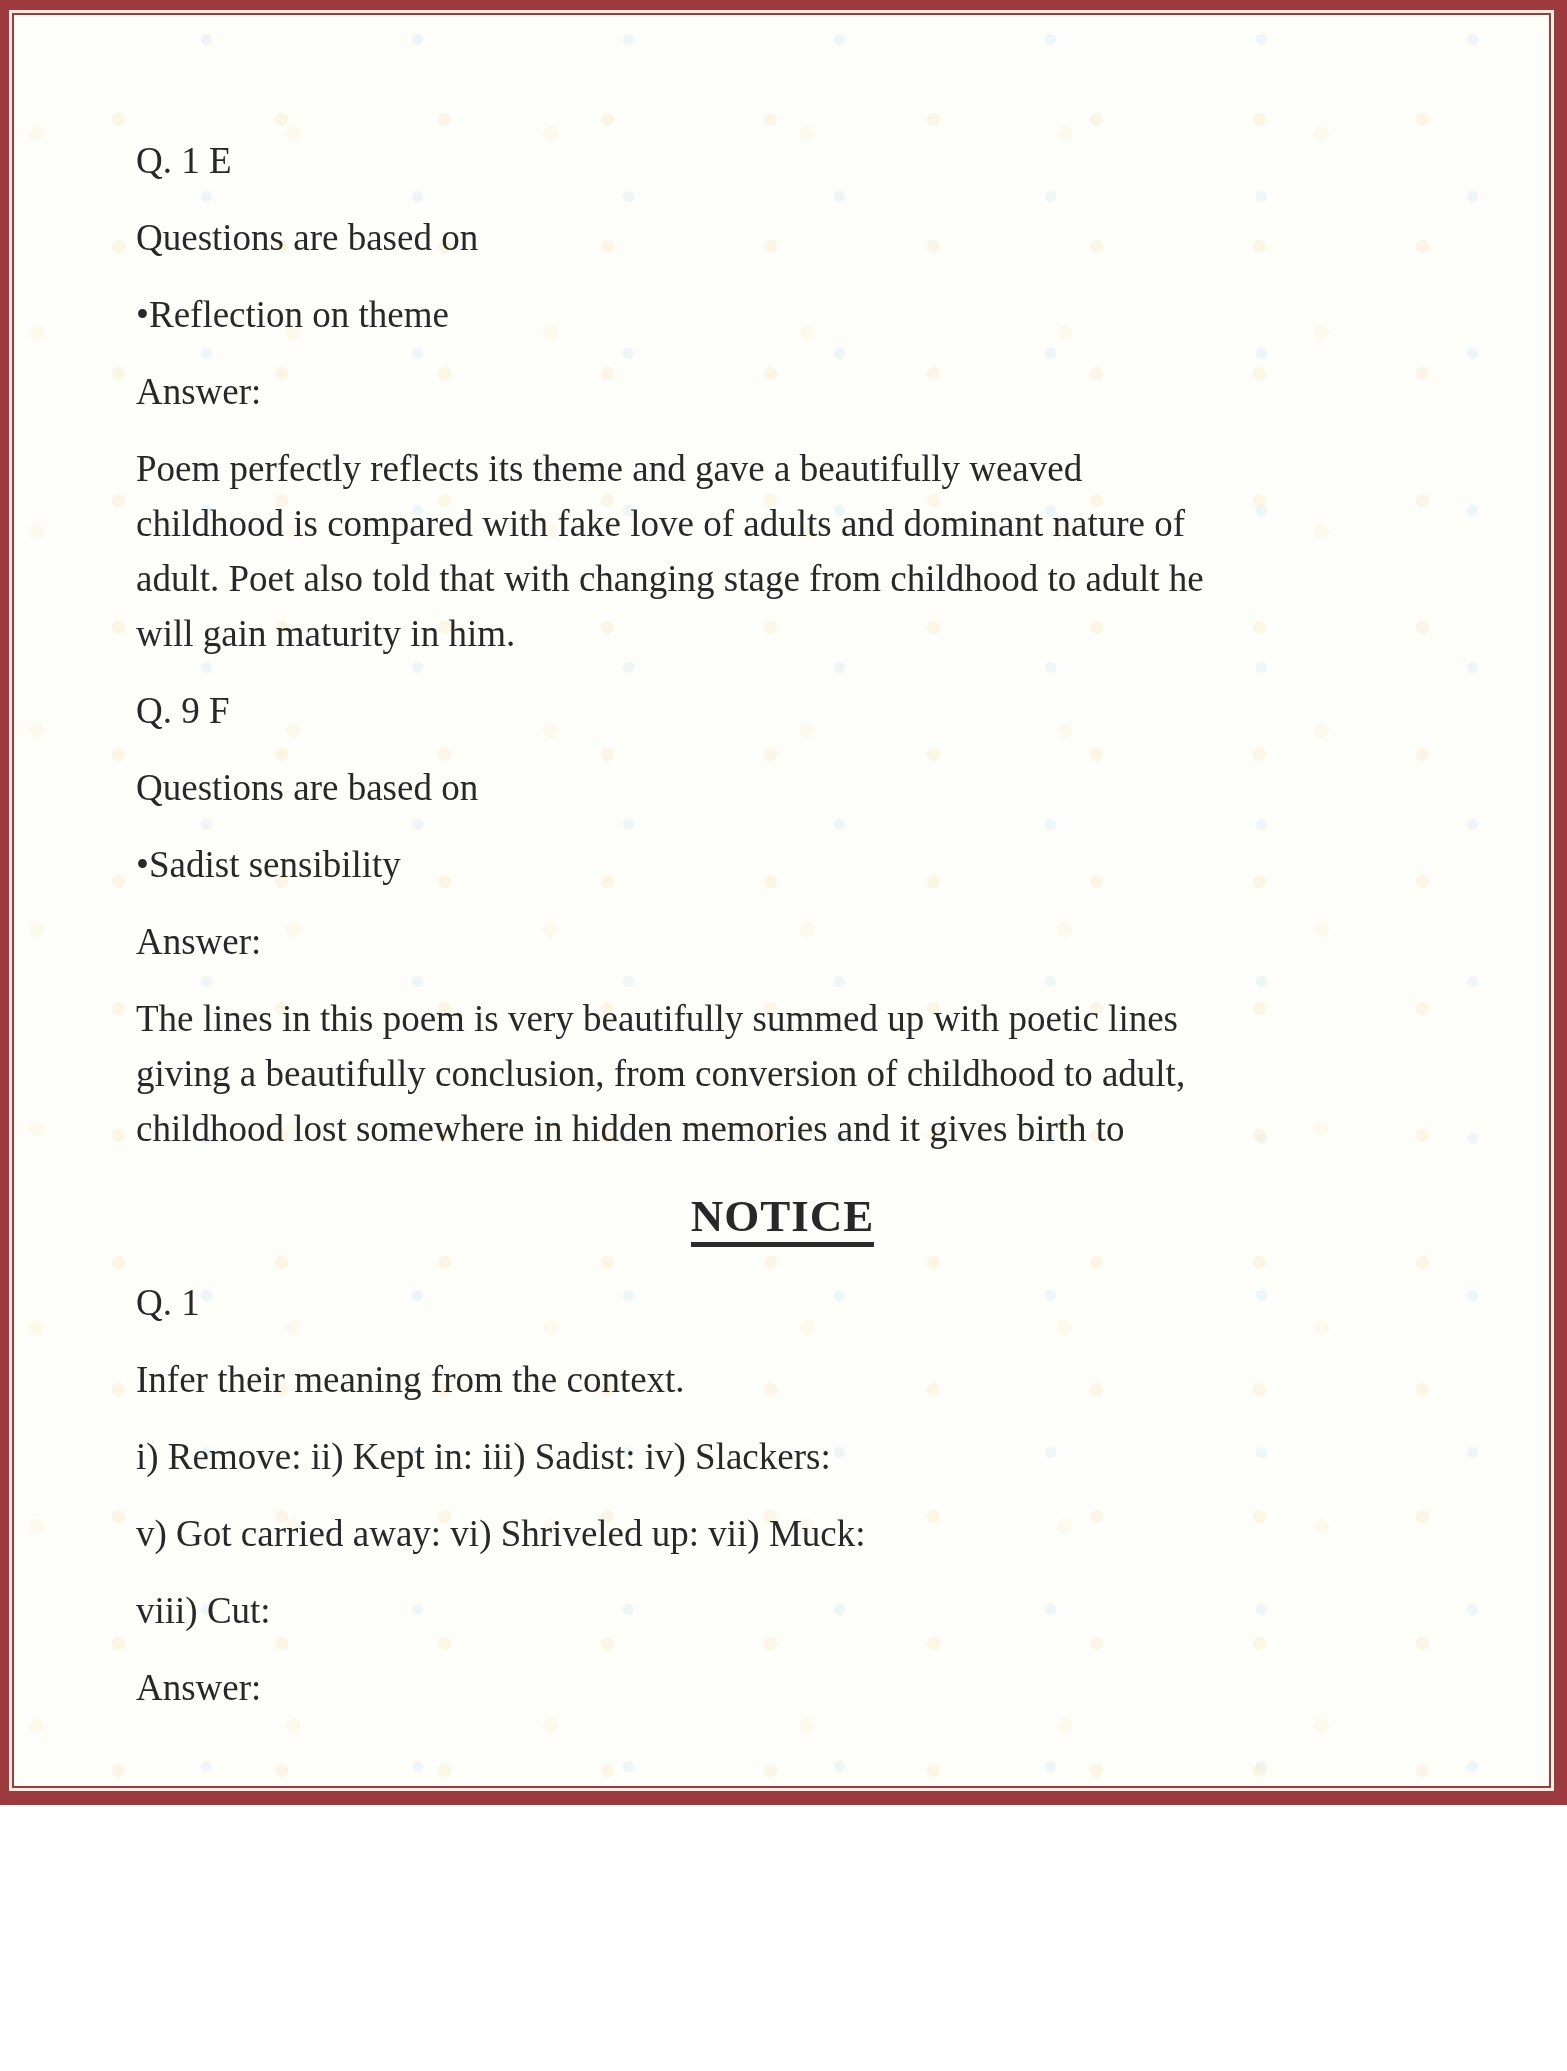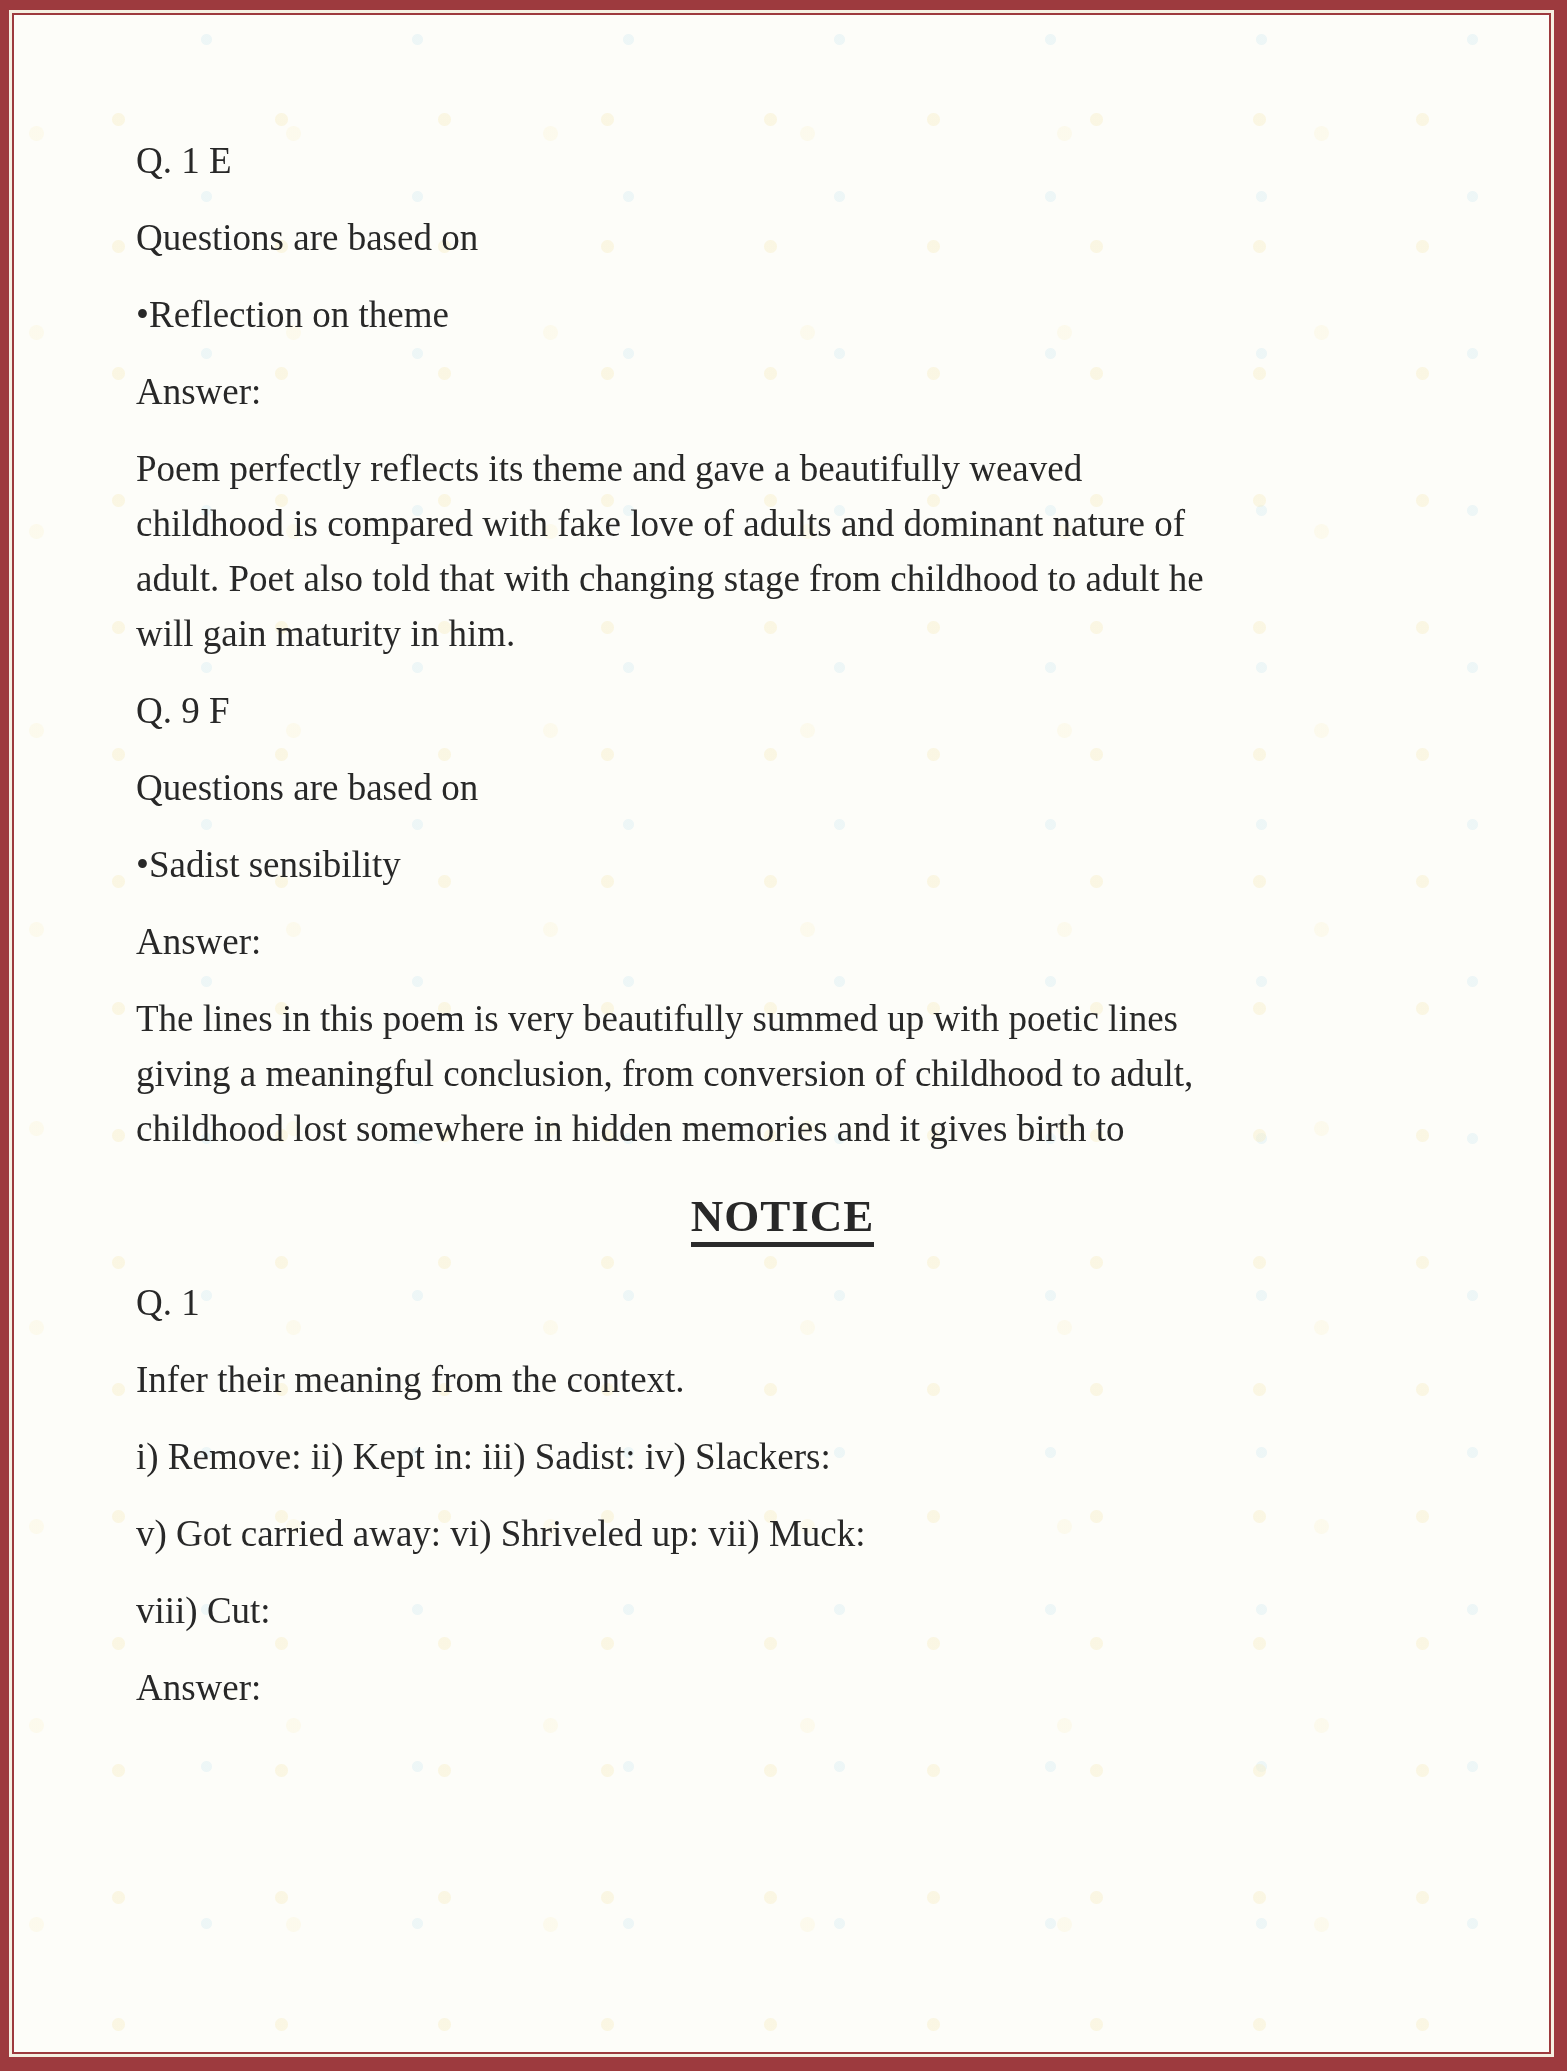--- a/index.html
+++ b/index.html
@@ -1,20 +1,20 @@
 <!DOCTYPE html>
 <html><head>
 <meta charset="utf-8">
 <style>
   html, body { margin: 0; padding: 0; background: #ffffff; }
 
   .page {
     position: relative;
     width: 1567px;
-    height: 2071px;
+    height: 1805px;
     box-sizing: border-box;
     background: #9d3a3e;               
     padding: 10px 13px 14px 9px;
     font-family: "Liberation Serif", "DejaVu Serif", serif;
   }
 
   .mat {                                
     box-sizing: border-box;
     width: 100%;
     height: 100%;
@@ -87,21 +87,21 @@
           <span class="pl">will gain maturity in him.</span>
         </p>
 
         <p class="line">Q. 9 F</p>
         <p class="line">Questions are based on</p>
         <p class="line">•Sadist sensibility</p>
         <p class="line">Answer:</p>
 
         <p class="para">
           <span class="pl">The lines in this poem is very beautifully summed up with poetic lines</span>
-          <span class="pl">giving a meaningful conclusion, from conversion of childhood to adult,</span>
+          <span class="pl">giving a beautifully conclusion, from conversion of childhood to adult,</span>
           <span class="pl">childhood lost somewhere in hidden memories and it gives birth to</span>
         </p>
 
         <h2 class="notice">
           <span class="notice-text">NOTICE</span>
         </h2>
 
         <p class="line">Q. 1</p>
         <p class="line">Infer their meaning from the context.</p>
         <p class="line">i) Remove: ii) Kept in: iii) Sadist: iv) Slackers:</p>

